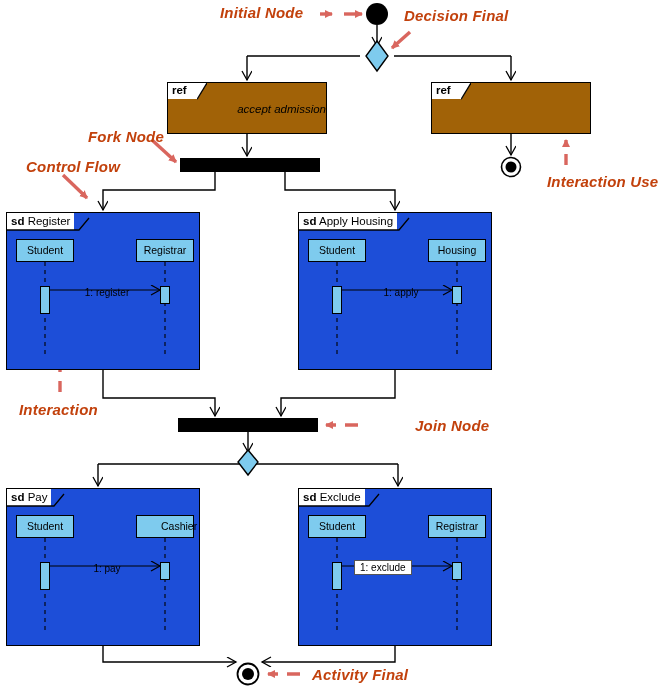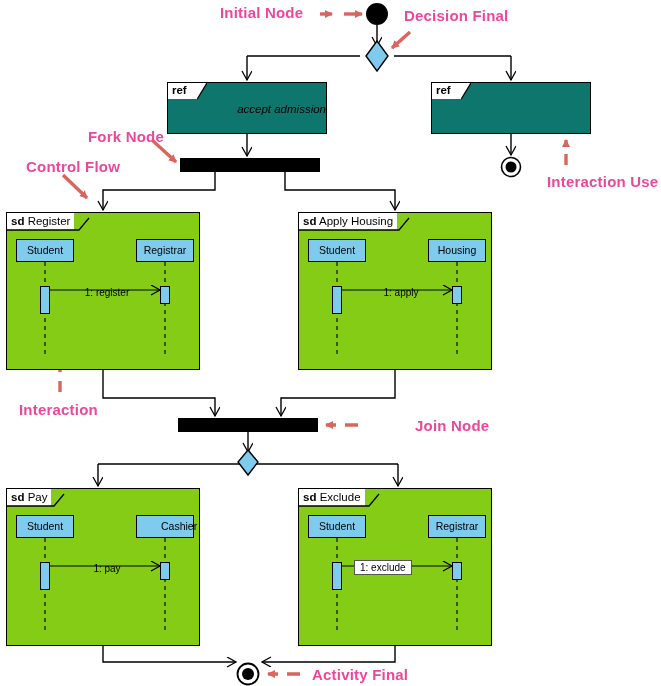--- a/index.html
+++ b/index.html
@@ -1,28 +1,28 @@
 <!DOCTYPE html>
 <html><head>
 <meta charset="utf-8">
 <style>
   html,body{margin:0;padding:0;background:#ffffff;}
   body{width:661px;height:686px;position:relative;overflow:hidden;
        font-family:"Liberation Sans","DejaVu Sans",sans-serif;}
   #canvas{position:absolute;left:0;top:0;width:661px;height:686px;}
   svg.layer{position:absolute;left:0;top:0;width:661px;height:686px;}
-  .anno{position:absolute;color:#ec4899;font-weight:bold;font-size:15px;
-        font-family:"Liberation Sans","DejaVu Sans",sans-serif;white-space:nowrap;letter-spacing:0.2px;}
-  .frame{position:absolute;border:1.4px solid #000;background:#84cc16;box-sizing:border-box;}
+  .anno{position:absolute;color:#c2410c;font-weight:bold;font-size:15px;
+        font-family:"Liberation Sans","DejaVu Sans",sans-serif;white-space:nowrap;letter-spacing:0.2px;font-style:italic;}
+  .frame{position:absolute;border:1.4px solid #000;background:#1d4ed8;box-sizing:border-box;}
   .frame-tag{position:absolute;left:0;top:0;height:17px;
              background:#fff;box-sizing:border-box;font-size:11.5px;line-height:16px;
              padding:0 4px;white-space:nowrap;color:#000;}
   .frame-tag .kw{font-weight:bold;}
   .frame-tag .nm{font-weight:normal;}
-  .ref-box{position:absolute;border:1.3px solid #000;background:#0f766e;box-sizing:border-box;}
+  .ref-box{position:absolute;border:1.3px solid #000;background:#a16207;box-sizing:border-box;}
   .ref-tag{position:absolute;left:0;top:0;height:16px;background:#fff;box-sizing:border-box;
            font-size:11.5px;font-weight:bold;line-height:15px;padding:0 4px;color:#000;}
   .ref-label{position:absolute;left:0;right:0;top:20px;text-align:right;
              font-size:11.5px;color:#000;font-style:italic;}
   .lifeline-head{position:absolute;background:#7ecbee;border:1.2px solid #000;
                  box-sizing:border-box;text-align:center;font-size:10.5px;line-height:21px;color:#000;}
   .activation{position:absolute;background:#7ecbee;border:1.1px solid #000;box-sizing:border-box;}
   .msg-label{position:absolute;font-size:10px;color:#000;white-space:nowrap;text-align:center;margin-top:15px;}
   .msg-label.boxed{border:1px solid #555;background:#fff;padding:1px 5px;}
 </style>

